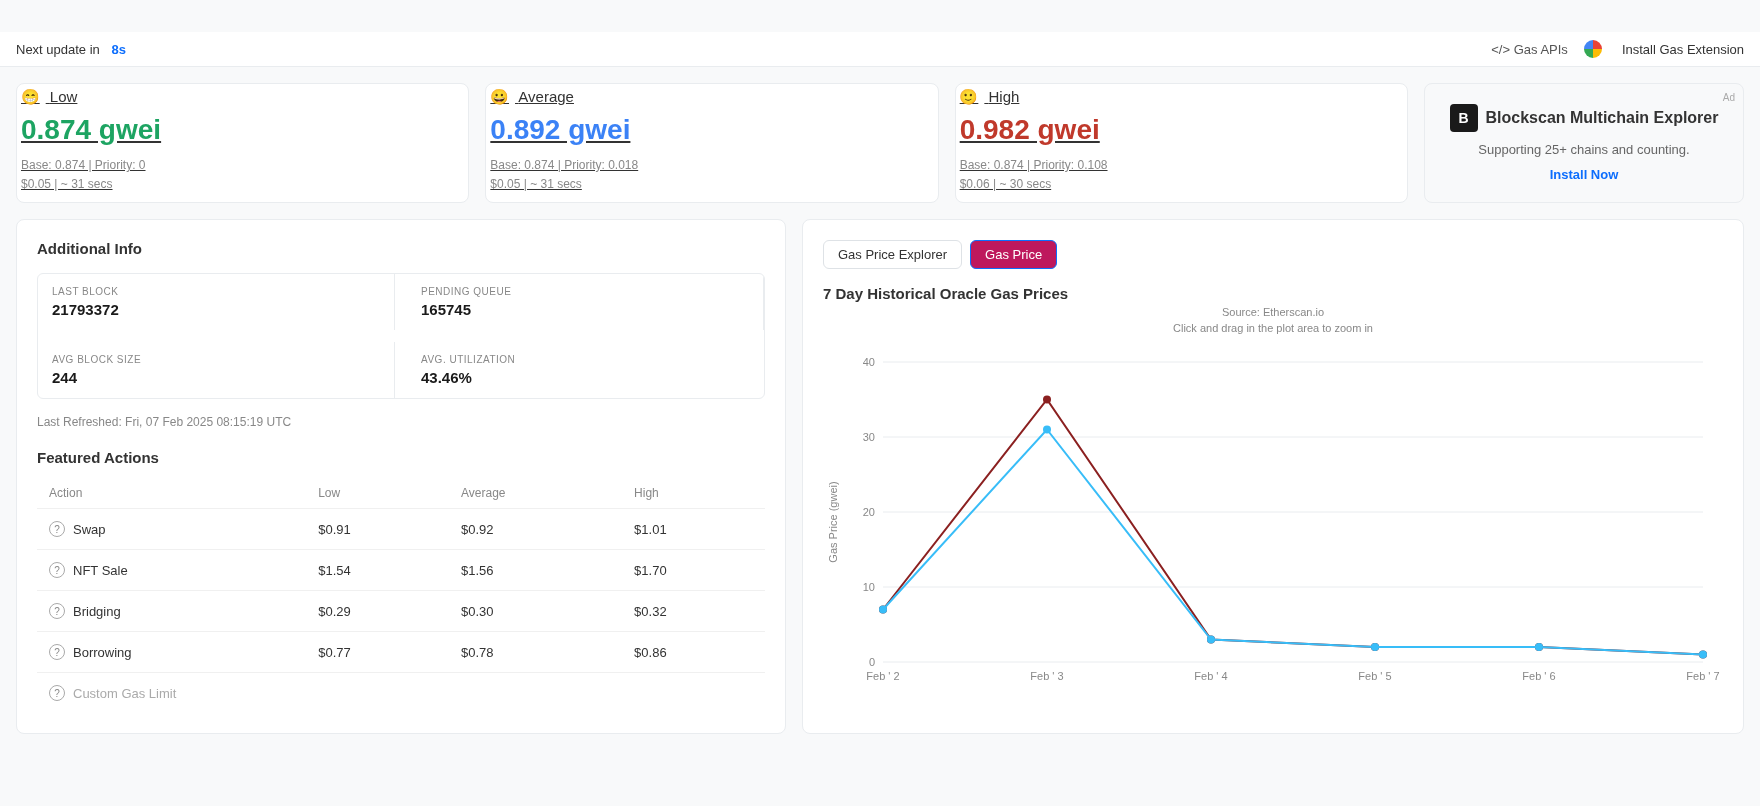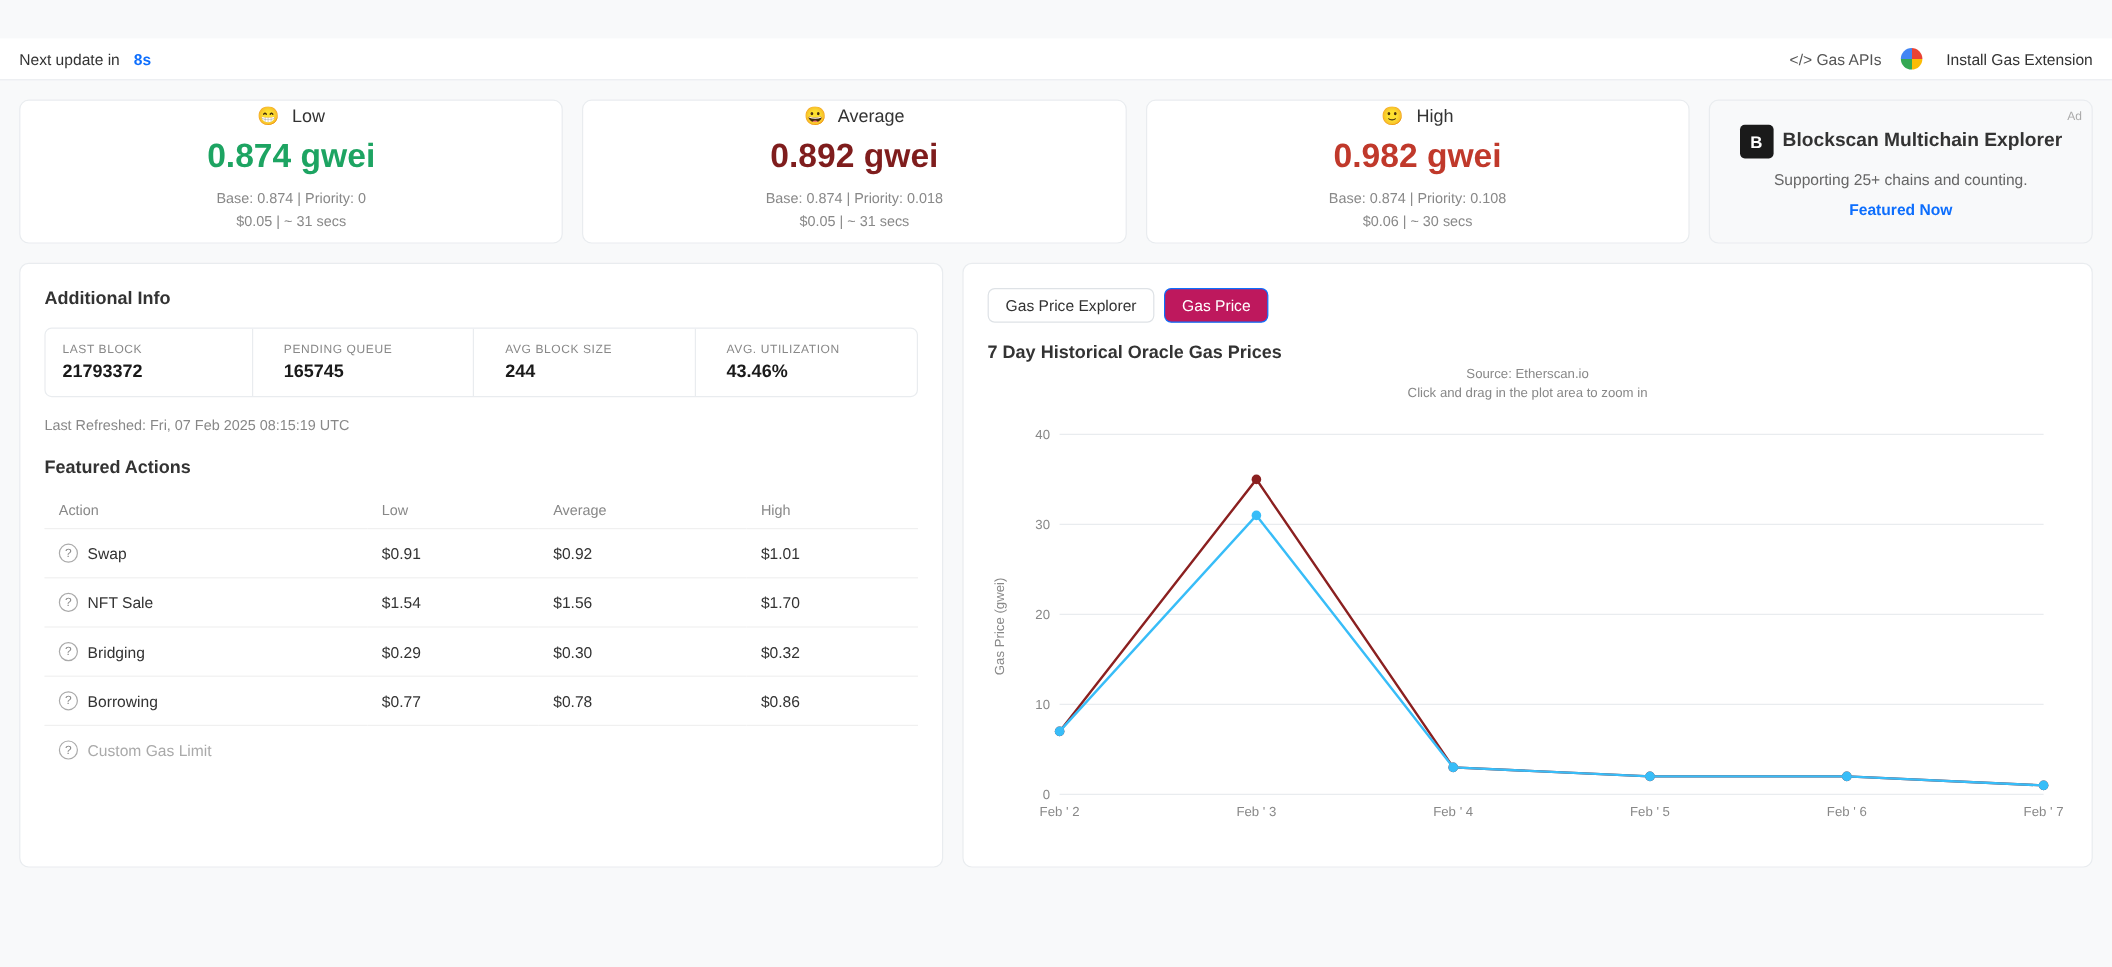--- a/index.html
+++ b/index.html
@@ -15,47 +15,47 @@
     .gas-apis-btn { display: flex; align-items: center; gap: 4px; color: #555; font-size: 13px; cursor: pointer; border: none; background: none; }
     .install-ext-btn { display: flex; align-items: center; gap: 20px; font-size: 13px; color: #333; cursor: pointer; border: none; background: none; }
     .chrome-icon { width: 18px; height: 18px; border-radius: 50%; background: conic-gradient(#ea4335 0deg 90deg, #fbbc05 90deg 180deg, #34a853 180deg 270deg, #4285f4 270deg 360deg); }
 
     .main-container { padding: 16px; max-width: 1760px; }
 
     .gas-cards-row { display: grid; grid-template-columns: 1fr 1fr 1fr 320px; gap: 16px; margin-bottom: 16px; }
 
     .gas-card {
       background: #fff; border-radius: 8px; border: 1px solid #e9ecef;
-      padding: 4px; text-align: center;
+      padding: 4px; text-align: left; text-decoration: underline;
     }
     .gas-card .label { font-size: 15px; color: #333; margin-bottom: 8px; }
     .gas-card .emoji { margin-right: 6px; }
     .gas-card .value { font-size: 28px; font-weight: 600; margin-bottom: 10px; }
     .gas-card .value.low { color: #1da462; }
-    .gas-card .value.average { color: #7f1d1d; }
+    .gas-card .value.average { color: #3b82f6; }
     .gas-card .value.high { color: #c0392b; }
     .gas-card .details { font-size: 12px; color: #888; line-height: 1.6; }
 
     .ad-card {
       background: #f8f9fa; border-radius: 8px; border: 1px solid #e9ecef;
       padding: 20px; text-align: center; display: flex; flex-direction: column;
       align-items: center; justify-content: center; gap: 10px; position: relative;
     }
     .ad-badge { position: absolute; top: 8px; right: 8px; font-size: 10px; color: #aaa; }
     .ad-logo { display: flex; align-items: center; gap: 8px; font-weight: 700; font-size: 16px; }
     .ad-logo-icon { width: 28px; height: 28px; background: #1a1a1a; border-radius: 4px; display: flex; align-items: center; justify-content: center; color: #fff; font-size: 14px; font-weight: 900; }
     .ad-card .description { font-size: 13px; color: #666; }
     .ad-card .explore-link { color: #0d6efd; font-size: 13px; font-weight: 600; cursor: pointer; }
 
     .content-row { display: grid; grid-template-columns: 770px 1fr; gap: 16px; }
 
     .left-panel { background: #fff; border-radius: 8px; border: 1px solid #e9ecef; padding: 20px; }
     .section-title { font-size: 15px; font-weight: 700; margin-bottom: 16px; }
 
-    .stats-grid { display: grid; grid-template-columns: repeat(4, 1fr); gap: 12px; border: 1px solid #e9ecef; border-radius: 6px; overflow: hidden; margin-bottom: 16px; }
+    .stats-grid { display: grid; grid-template-columns: repeat(2, 1fr); gap: 12px; border: 1px solid #e9ecef; border-radius: 6px; overflow: hidden; margin-bottom: 16px; }
     .stat-item { padding: 12px 14px; border-right: 1px solid #e9ecef; }
     .stat-item:last-child { border-right: none; }
     .stat-label { font-size: 10px; color: #888; text-transform: uppercase; letter-spacing: 0.5px; margin-bottom: 4px; }
     .stat-value { font-size: 15px; font-weight: 700; color: #1a1a1a; }
 
     .last-refreshed { font-size: 12px; color: #888; margin-bottom: 20px; }
 
     .featured-title { font-size: 15px; font-weight: 700; margin-bottom: 12px; }
 
     .actions-table { width: 100%; border-collapse: collapse; }
@@ -141,21 +141,21 @@
       </div>
     </div>
 
     <div class="ad-card">
       <span class="ad-badge">Ad</span>
       <div class="ad-logo">
         <div class="ad-logo-icon">B</div>
         <span>Blockscan Multichain Explorer</span>
       </div>
       <div class="description">Supporting 25+ chains and counting.</div>
-      <a class="explore-link">Featured Now</a>
+      <a class="explore-link">Install Now</a>
     </div>
   </div>
 
   <div class="content-row">
 
     <div class="left-panel">
       <div class="section-title">Additional Info</div>
 
       <div class="stats-grid">
         <div class="stat-item">

